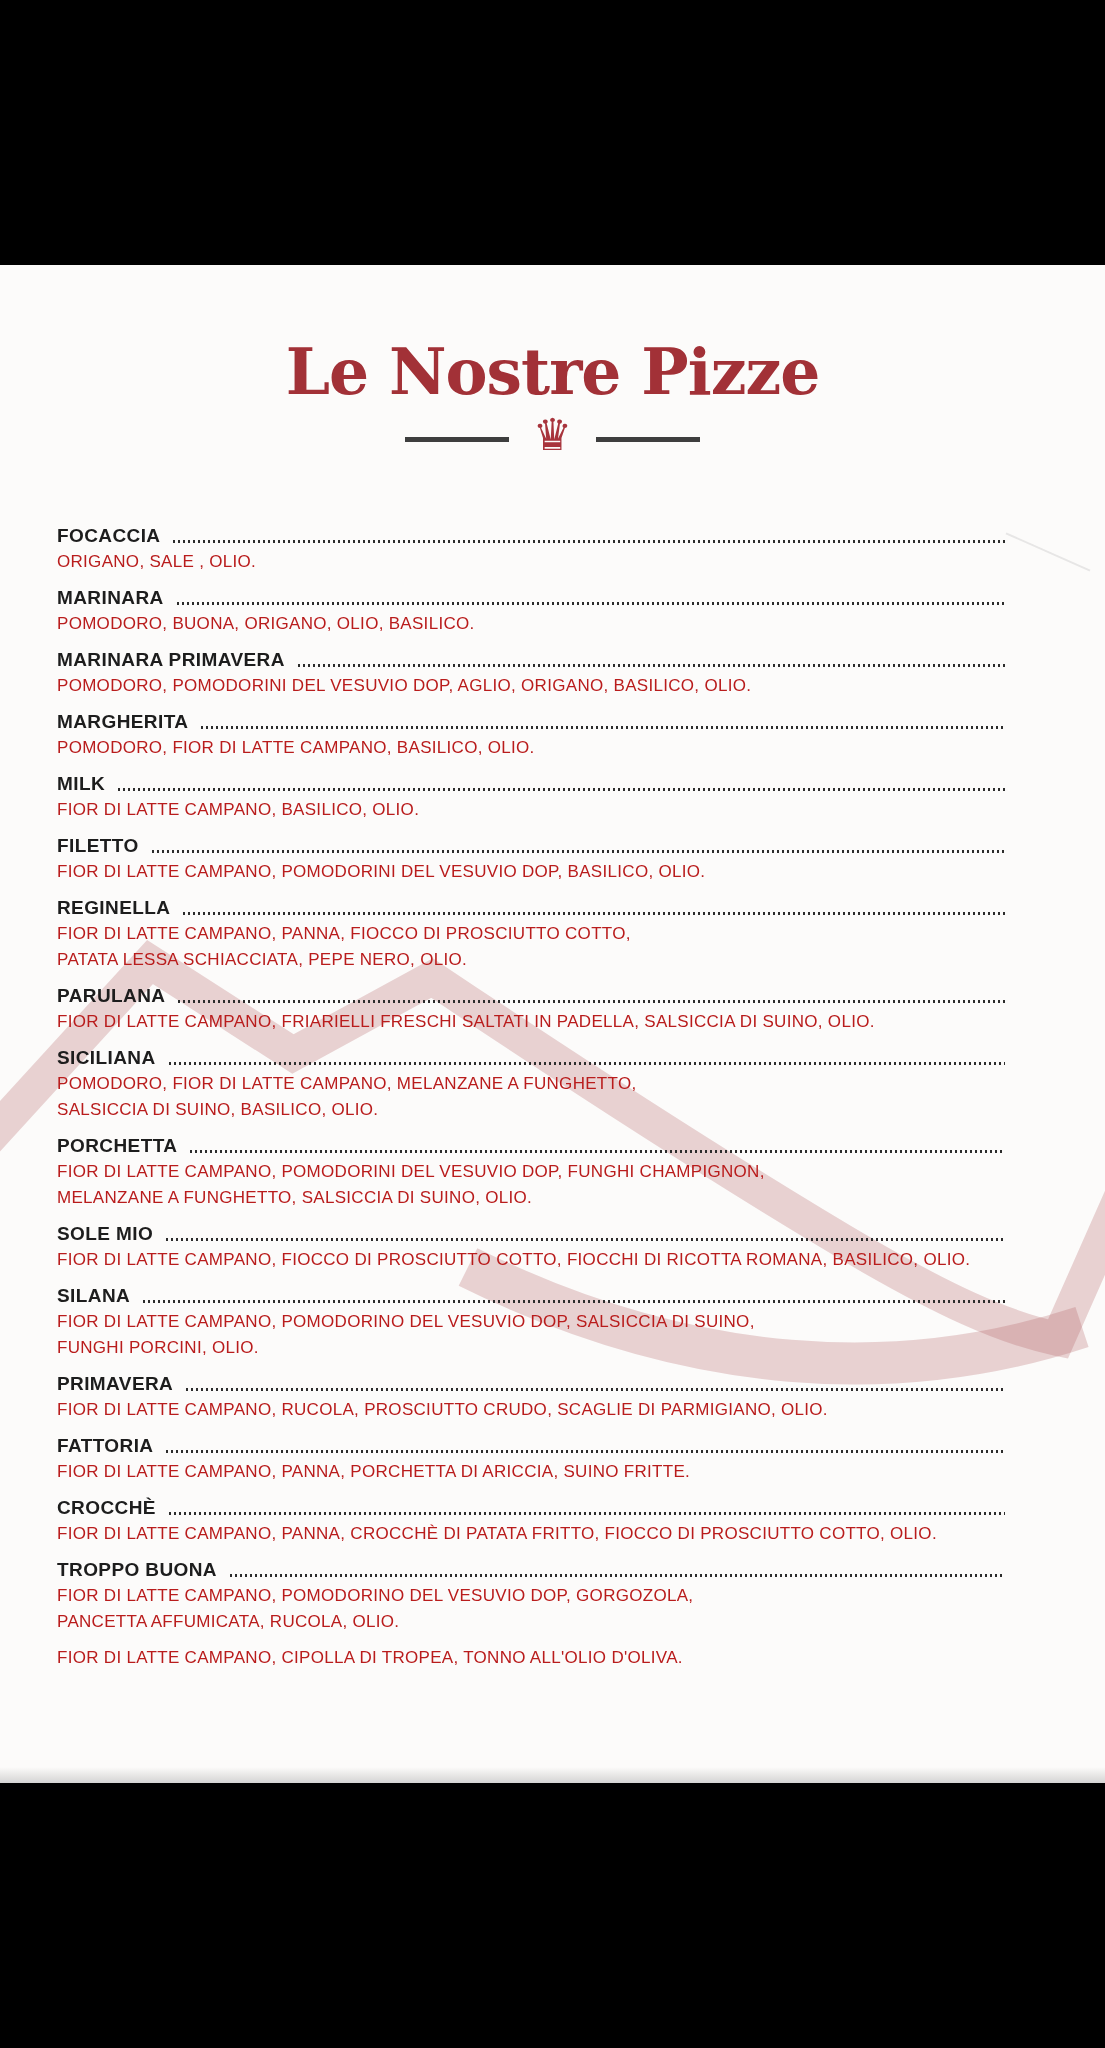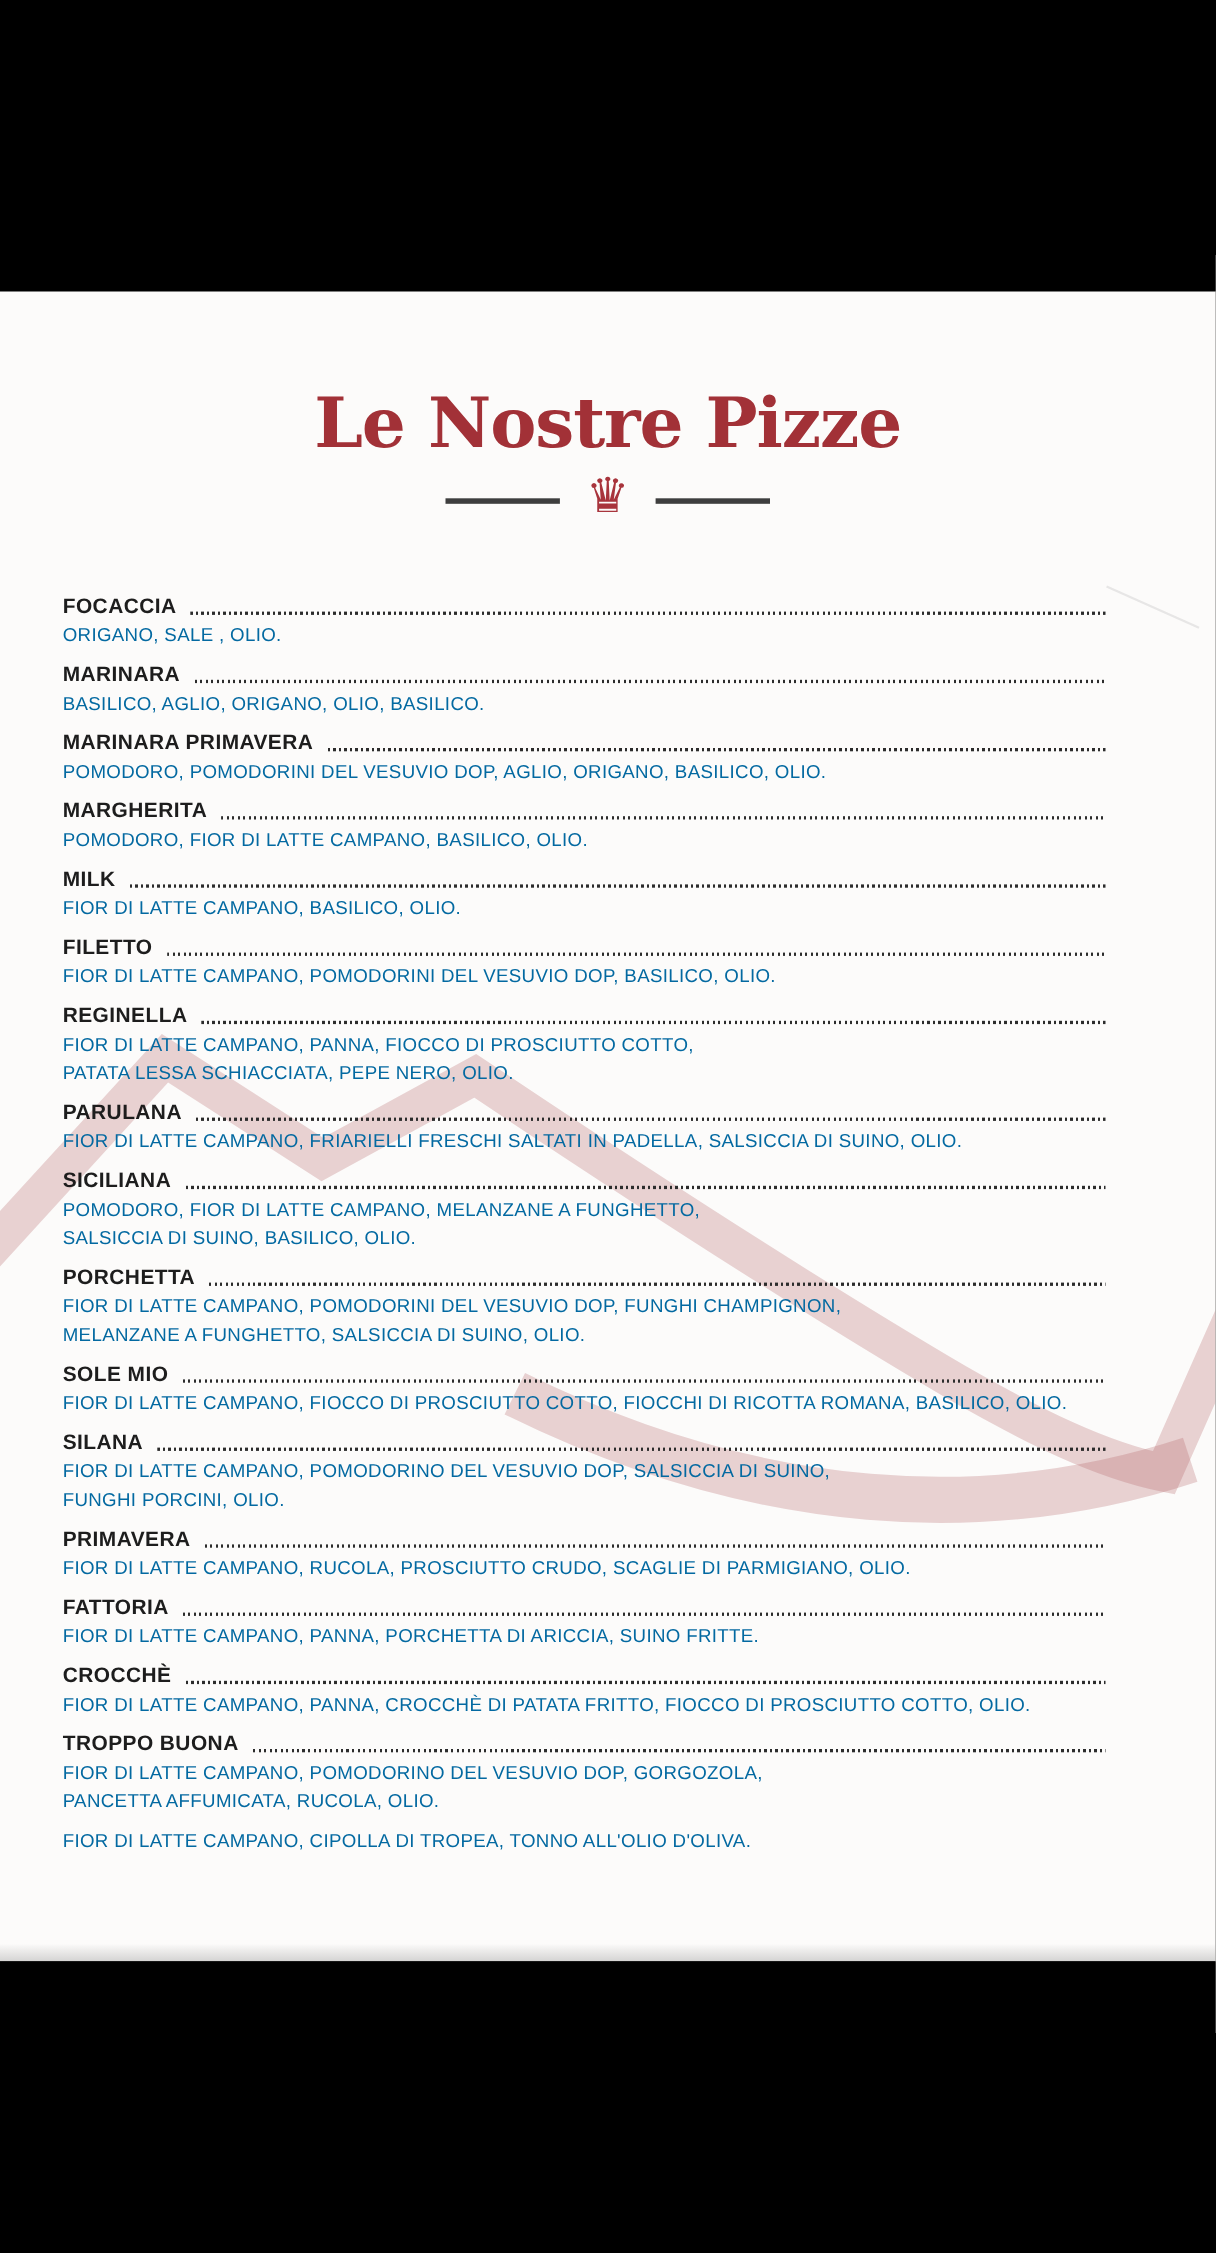--- a/index.html
+++ b/index.html
@@ -36,21 +36,21 @@
 
   .crease {
     position: absolute; top: 286px; left: 1002px;
     width: 92px; height: 2px;
     background: rgba(140,140,140,0.18);
     transform: rotate(24deg);
   }
 
   .header { position: relative; text-align: center; padding-top: 70px; }
   .page-title {
-    margin: 12px;
+    margin: 0;
     font-family: "DejaVu Serif", "Liberation Serif", serif;
     font-weight: 700;
     font-size: 63px;
     line-height: 74px;
     letter-spacing: -1px;
     color: #a23137;
   }
   .divider {
     margin-top: 8px;
     display: flex; align-items: center; justify-content: center;
@@ -83,21 +83,21 @@
   .leader {
     flex: 1 1 auto;
     height: 3px;
     margin: 0 0 6px 13px;
     background-image: repeating-linear-gradient(to right,
       #2c2c2c 0px, #2c2c2c 2px, transparent 2px, transparent 5px);
   }
   .item-desc {
     font-size: 17px; line-height: 26px;
     letter-spacing: 0.3px;
-    color: #0369a1;
+    color: #b91c1c;
     white-space: pre-line;
   }
 </style>
 </head>
 <body>
 
 <div class="letterbox top"></div>
 
 <div class="page">
 
@@ -129,21 +129,21 @@
       <span class="leader"></span>
     </div>
     <div class="item-desc">ORIGANO, SALE , OLIO.</div>
   </div>
 
   <div class="item">
     <div class="item-head">
       <span class="item-name">MARINARA</span>
       <span class="leader"></span>
     </div>
-    <div class="item-desc">BASILICO, AGLIO, ORIGANO, OLIO, BASILICO.</div>
+    <div class="item-desc">POMODORO, BUONA, ORIGANO, OLIO, BASILICO.</div>
   </div>
 
   <div class="item">
     <div class="item-head">
       <span class="item-name">MARINARA PRIMAVERA</span>
       <span class="leader"></span>
     </div>
     <div class="item-desc">POMODORO, POMODORINI DEL VESUVIO DOP, AGLIO, ORIGANO, BASILICO, OLIO.</div>
   </div>
 

